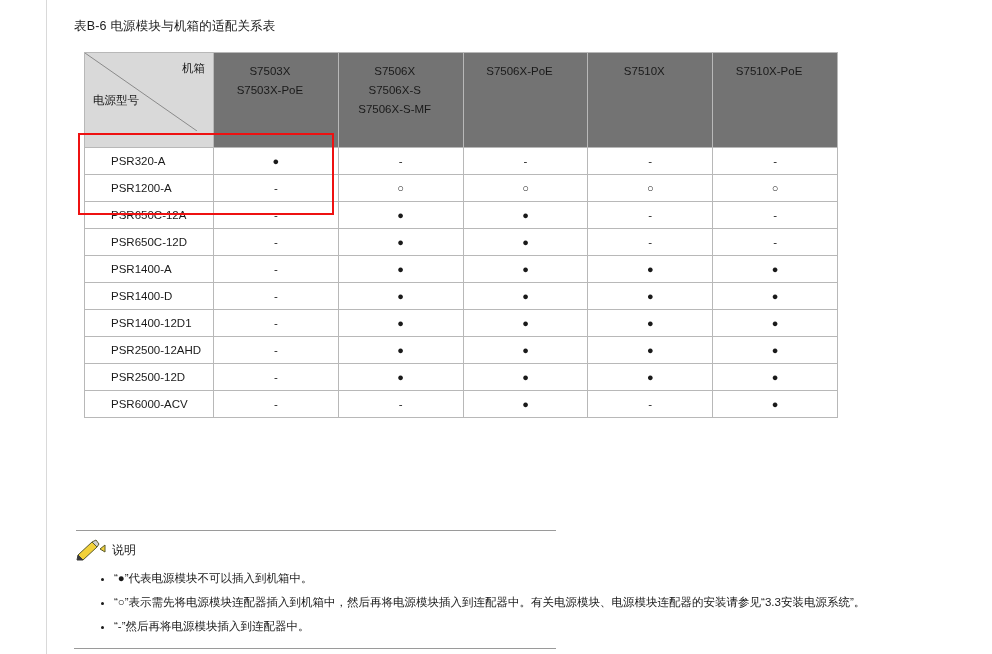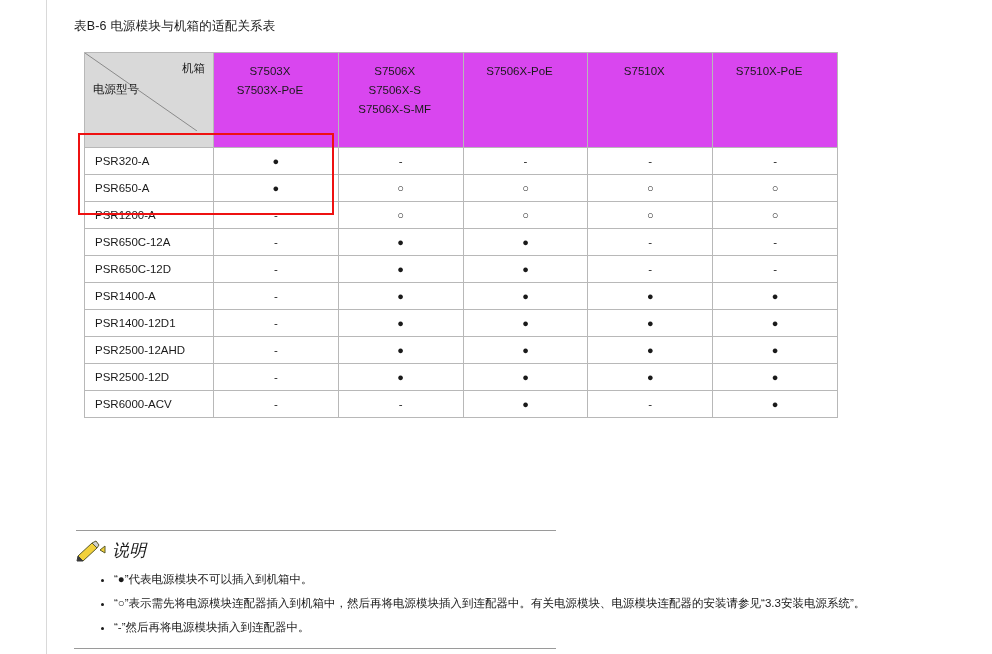--- a/index.html
+++ b/index.html
@@ -66,35 +66,35 @@
   }
   th.corner .lbl-top {
     position: absolute;
     right: 8px;
     top: 8px;
     font-size: 11.5px;
   }
   th.corner .lbl-bot {
     position: absolute;
     left: 8px;
-    top: 29px;
+    top: 40px;
     font-size: 11.5px;
   }
   th.colhead {
-    background: #d946ef;
+    background: #737373;
     text-align: center;
     vertical-align: top;
     padding: 9px 16px 4px 4px;
     line-height: 19px;
     height: 78px;
   }
   th.colhead div { white-space: nowrap; }
   td.rowhead {
     text-align: left;
-    padding: 6px 6px 6px 10px;
+    padding: 6px 6px 6px 26px;
     height: 14px;
     background: #ffffff;
   }
   td.cell {
     text-align: center;
     padding: 6px 2px;
     background: #ffffff;
     font-size: 12px;
   }
   .dot-filled::before { content: "\25CF"; font-size: 11px; }
@@ -128,23 +128,22 @@
     margin-top: 8px;
     margin-left: 2px;
   }
   .note-icon {
     width: 30px;
     height: 22px;
     position: relative;
     display: inline-block;
   }
   .note-title {
-    font-size: 17px;
+    font-size: 12px;
     color: #1a1a1a;
-    font-style: italic;
   }
   ul.note-list {
     margin: 6px 0 0 0;
     padding-left: 40px;
     list-style: disc;
   }
   ul.note-list li {
     font-size: 11.5px;
     line-height: 22px;
     color: #1a1a1a;
@@ -202,53 +201,53 @@
     <tbody id="table-body">
         <tr>
           <td class="rowhead">PSR320-A</td>
           <td class="cell"><span class="dot-filled"></span></td>
           <td class="cell"><span class="dash"></span></td>
           <td class="cell"><span class="dash"></span></td>
           <td class="cell"><span class="dash"></span></td>
           <td class="cell"><span class="dash"></span></td>
         </tr>
         <tr>
-          <td class="rowhead">PSR650-A</td>
-          <td class="cell"><span class="dot-filled"></span></td>
+          <td class="rowhead">PSR1200-A</td>
+          <td class="cell"><span class="dash"></span></td>
           <td class="cell"><span class="dot-open"></span></td>
           <td class="cell"><span class="dot-open"></span></td>
           <td class="cell"><span class="dot-open"></span></td>
           <td class="cell"><span class="dot-open"></span></td>
         </tr>
         <tr>
-          <td class="rowhead">PSR1200-A</td>
-          <td class="cell"><span class="dash"></span></td>
-          <td class="cell"><span class="dot-open"></span></td>
-          <td class="cell"><span class="dot-open"></span></td>
-          <td class="cell"><span class="dot-open"></span></td>
-          <td class="cell"><span class="dot-open"></span></td>
-        </tr>
-        <tr>
           <td class="rowhead">PSR650C-12A</td>
           <td class="cell"><span class="dash"></span></td>
           <td class="cell"><span class="dot-filled"></span></td>
           <td class="cell"><span class="dot-filled"></span></td>
           <td class="cell"><span class="dash"></span></td>
           <td class="cell"><span class="dash"></span></td>
         </tr>
         <tr>
           <td class="rowhead">PSR650C-12D</td>
           <td class="cell"><span class="dash"></span></td>
           <td class="cell"><span class="dot-filled"></span></td>
           <td class="cell"><span class="dot-filled"></span></td>
           <td class="cell"><span class="dash"></span></td>
           <td class="cell"><span class="dash"></span></td>
         </tr>
         <tr>
           <td class="rowhead">PSR1400-A</td>
+          <td class="cell"><span class="dash"></span></td>
+          <td class="cell"><span class="dot-filled"></span></td>
+          <td class="cell"><span class="dot-filled"></span></td>
+          <td class="cell"><span class="dot-filled"></span></td>
+          <td class="cell"><span class="dot-filled"></span></td>
+        </tr>
+        <tr>
+          <td class="rowhead">PSR1400-D</td>
           <td class="cell"><span class="dash"></span></td>
           <td class="cell"><span class="dot-filled"></span></td>
           <td class="cell"><span class="dot-filled"></span></td>
           <td class="cell"><span class="dot-filled"></span></td>
           <td class="cell"><span class="dot-filled"></span></td>
         </tr>
         <tr>
           <td class="rowhead">PSR1400-12D1</td>
           <td class="cell"><span class="dash"></span></td>
           <td class="cell"><span class="dot-filled"></span></td>

